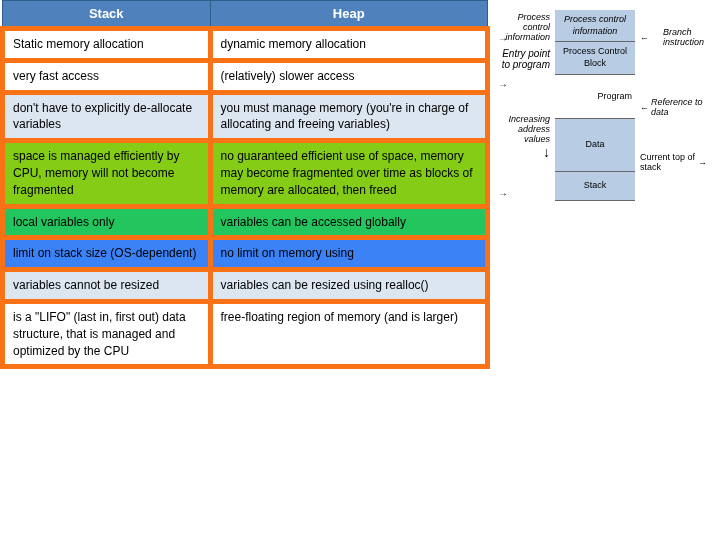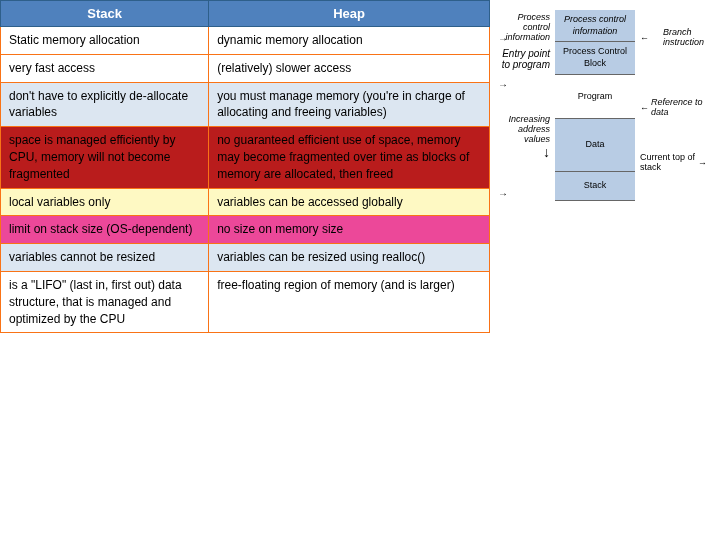--- a/index.html
+++ b/index.html
@@ -27,40 +27,40 @@
       background: #4f81bd;
       color: #fff;
       font-weight: bold;
       padding: 5px 8px;
       border: 1px solid #2e5f8a;
       font-size: 13px;
     }
 
     td {
       padding: 5px 8px;
-      border: 1px solid #f97316;
+      border: 5px solid #f97316;
       vertical-align: top;
       line-height: 1.4;
       font-size: 12px;
     }
 
     tr:nth-child(even) td {
       background: #dce6f1;
     }
 
     tr:nth-child(odd) td {
       background: #fff;
     }
 
     
     tr:nth-child(2) td { background: #fff; margin-top: 40px; }
     tr:nth-child(3) td { background: #dce6f1; }
-    tr:nth-child(4) td { background: #b91c1c; }
-    tr:nth-child(5) td { background: #fef9c3; }
-    tr:nth-child(6) td { background: #ec4899; }
+    tr:nth-child(4) td { background: #84cc16; }
+    tr:nth-child(5) td { background: #22c55e; }
+    tr:nth-child(6) td { background: #3b82f6; }
     tr:nth-child(7) td { background: #dce6f1; }
     tr:nth-child(8) td { background: #fff; }
     tr:nth-child(9) td { background: #dce6f1; }
 
     .right-panel {
       flex: 1;
       padding: 8px 5px 5px 8px;
       font-size: 10px;
       position: relative;
     }
@@ -154,21 +154,21 @@
         <tr>
           <td>space is managed efficiently by CPU, memory will not become fragmented</td>
           <td>no guaranteed efficient use of space, memory may become fragmented over time as blocks of memory are allocated, then freed</td>
         </tr>
         <tr>
           <td>local variables only</td>
           <td>variables can be accessed globally</td>
         </tr>
         <tr>
           <td>limit on stack size (OS-dependent)</td>
-          <td>no size on memory size</td>
+          <td>no limit on memory using</td>
         </tr>
         <tr>
           <td>variables cannot be resized</td>
           <td>variables can be resized using realloc()</td>
         </tr>
         <tr>
           <td>is a "LIFO" (last in, first out) data structure, that is managed and optimized by the CPU</td>
           <td>free-floating region of memory (and is larger)</td>
         </tr>
       </tbody>
@@ -195,21 +195,21 @@
         <span style="font-size:14px;">↓</span>
       </div>
       <div class="ann-row" style="height:20px;">
         <span class="ann-arrow">→</span>
       </div>
     </div>
 
     <div class="center-stack">
       <div class="mem-block light-blue" style="font-size:9px; padding: 4px 3px; font-style:italic;">Process control information</div>
       <div class="mem-block light-blue" style="font-size:9px; padding: 4px 3px;">Process Control Block</div>
-      <div class="mem-block white" style="font-size:9px; padding: 16px 3px;">Program</div>
+      <div class="mem-block white" style="font-size:9px; padding: 16px 3px; text-align: right;">Program</div>
       <div class="mem-block light-blue" style="font-size:9px; padding: 20px 3px;">Data</div>
       <div class="mem-block light-blue" style="font-size:9px; padding: 8px 3px;">Stack</div>
     </div>
 
     <div class="right-annotations">
       <div class="ann-row" style="height:18px;"></div>
       <div class="ann-row" style="height:18px;">
         <span>←</span>
         <span style="font-size:9px; font-style:italic; margin-left:14px;">Branch instruction</span>
       </div>

